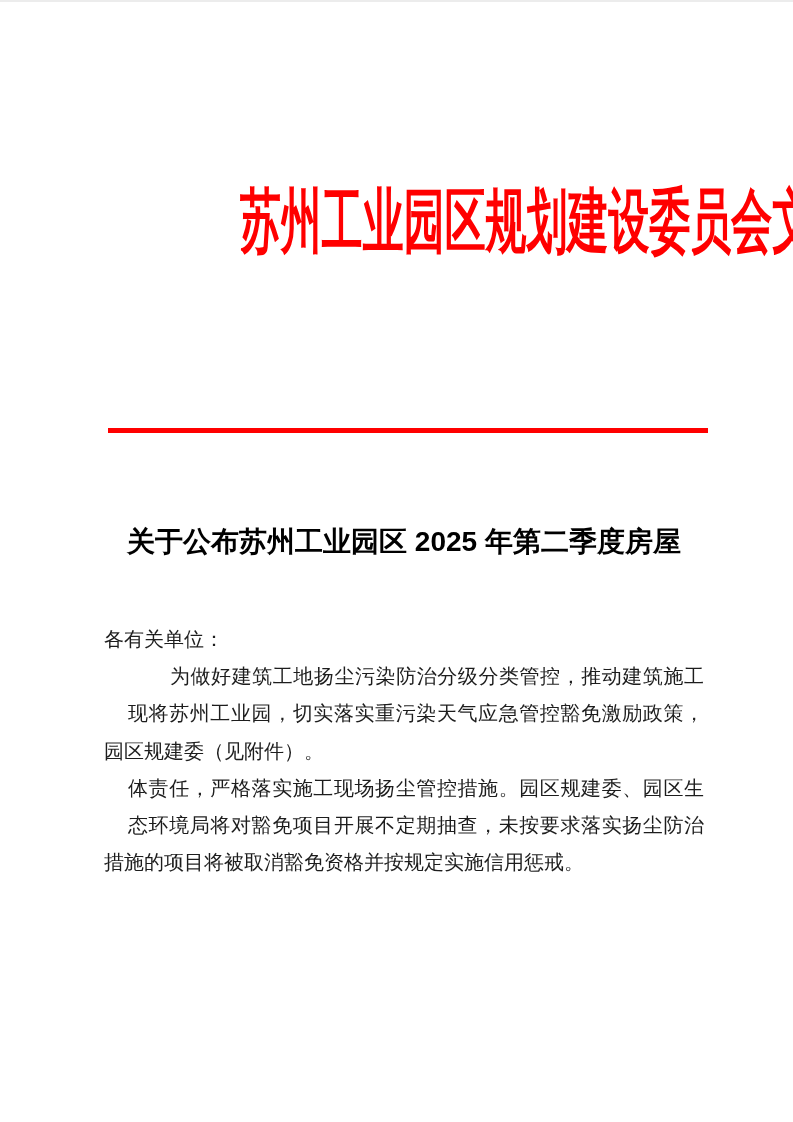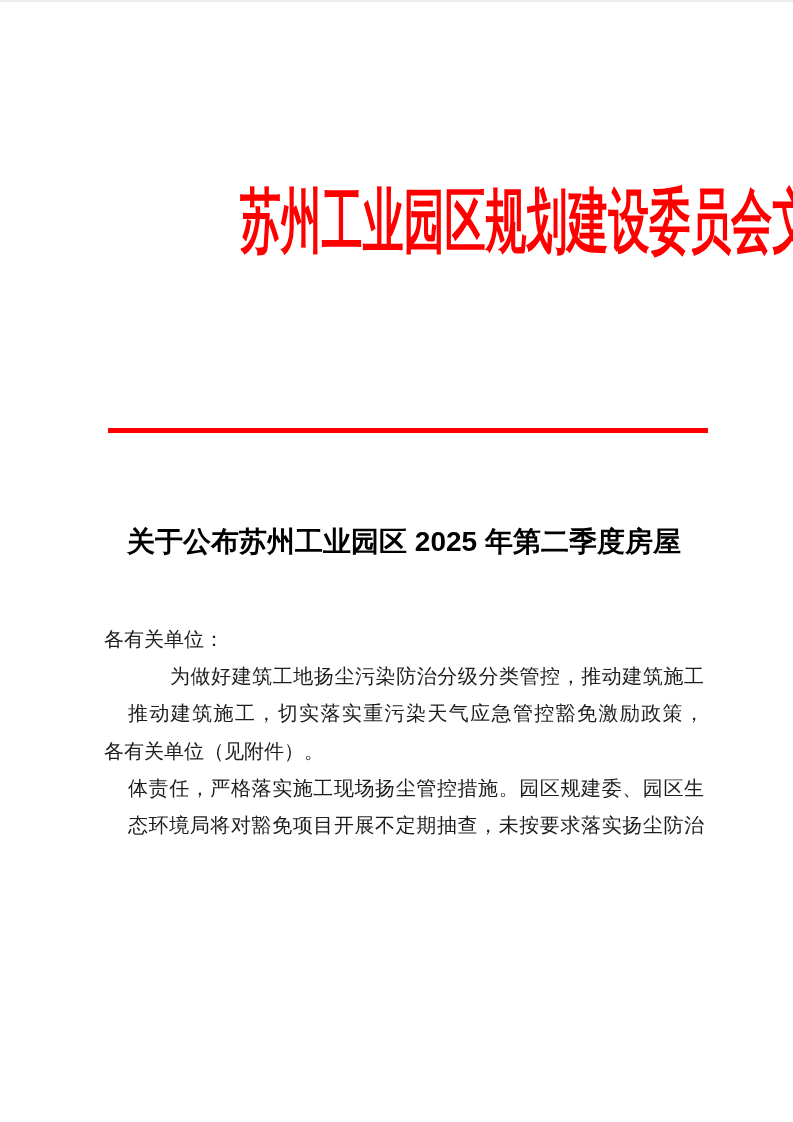--- a/index.html
+++ b/index.html
@@ -103,19 +103,20 @@
 
   <div class="red-rule"></div>
 
   <div class="doc-title">
     <div>关于公布苏州工业园区 2025 年第二季度房屋</div>
   </div>
 
   <div class="doc-body">
     <div class="line">各有关单位：</div>
       <div class="line indent full">为做好建筑工地扬尘污染防治分级分类管控，推动建筑施工</div>
-      <div class="line full">推动建筑施工，切实落实重污染天气应急管控豁免激励政策，</div>
-      <div class="line">各有关单位（见附件）。</div>
+      <div class="line full">现将苏州工业园，切实落实重污染天气应急管控豁免激励政策，</div>
+      <div class="line">园区规建委（见附件）。</div>
       <div class="line full">体责任，严格落实施工现场扬尘管控措施。园区规建委、园区生</div>
       <div class="line full">态环境局将对豁免项目开展不定期抽查，未按要求落实扬尘防治</div>
+      <div class="line">措施的项目将被取消豁免资格并按规定实施信用惩戒。</div>
   </div>
 
 </div>
 
 </body></html>

